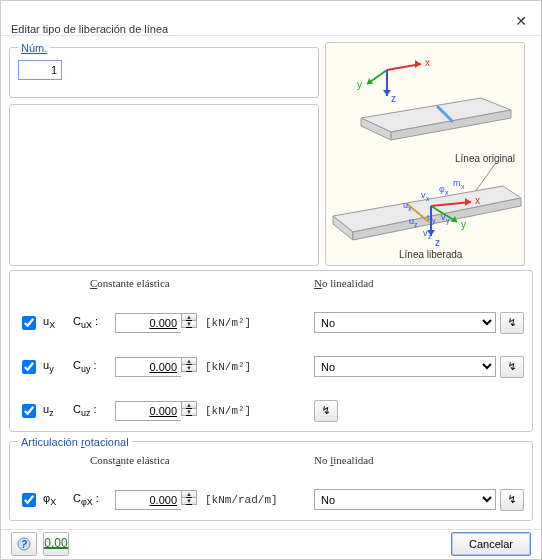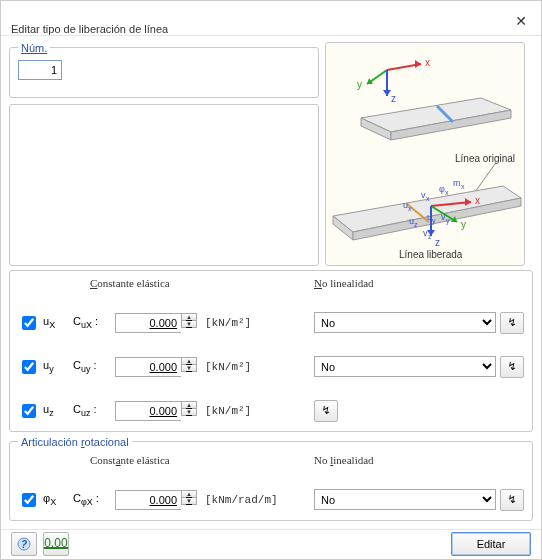--- a/index.html
+++ b/index.html
@@ -355,16 +355,16 @@
     <div class="sqbtn">
       <svg width="16" height="16">
           <circle cx="8" cy="8" r="6" fill="#cfe3f7" stroke="#5a8ed8"></circle>
           <text x="8" y="12" text-anchor="middle" font-size="10" fill="#2a55a5" font-style="italic" font-weight="bold">?</text>
         </svg>
     </div>
     <div class="sqbtn">
       <span style="font-size:12px; color:#2a7a2a; border-bottom:2px solid #2a7a2a; line-height:8px;text-align:right;">0.00</span>
     </div>
     <div class="spacer"></div>
-    <button class="btn primary">Editar</button>
+    <button class="btn primary">Cancelar</button>
   </div>
 
 </div>
 
 </body></html>

